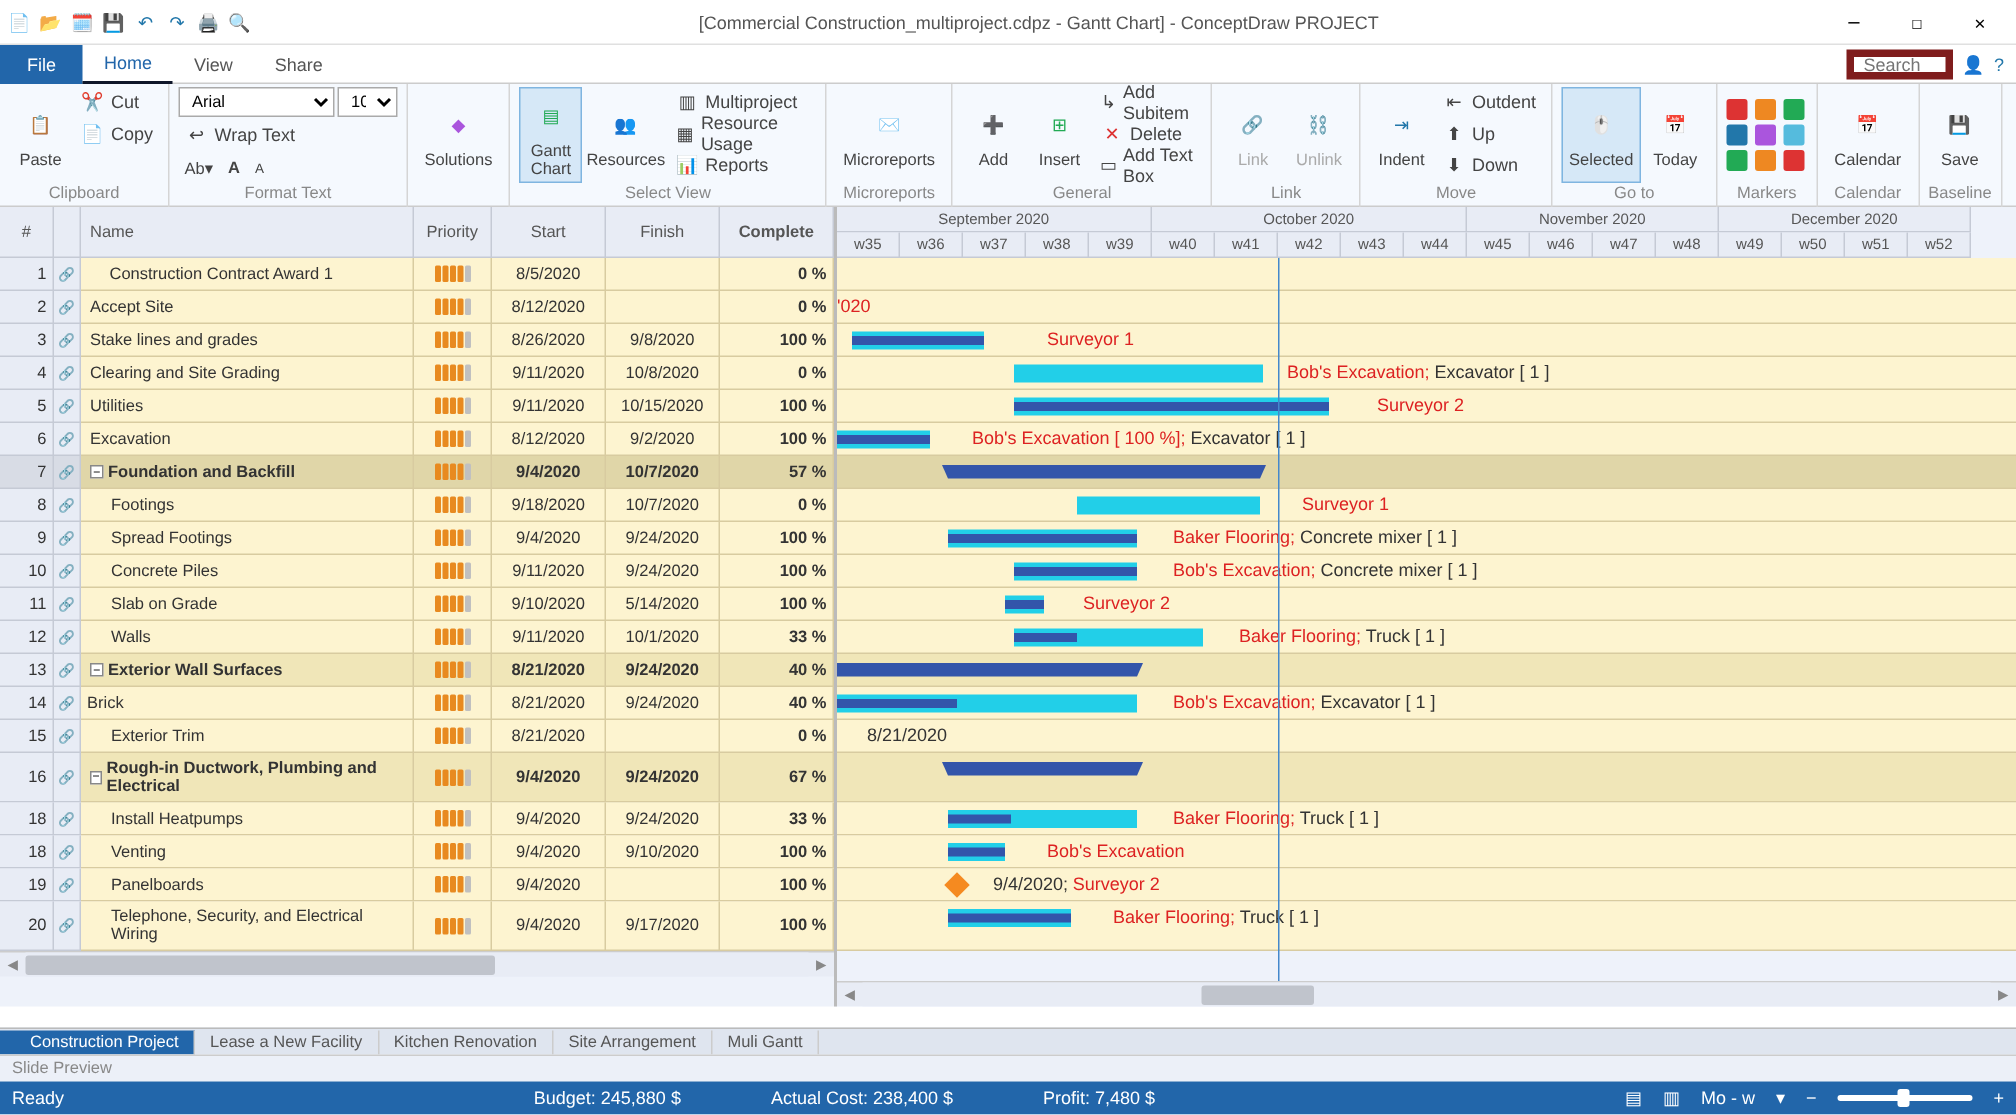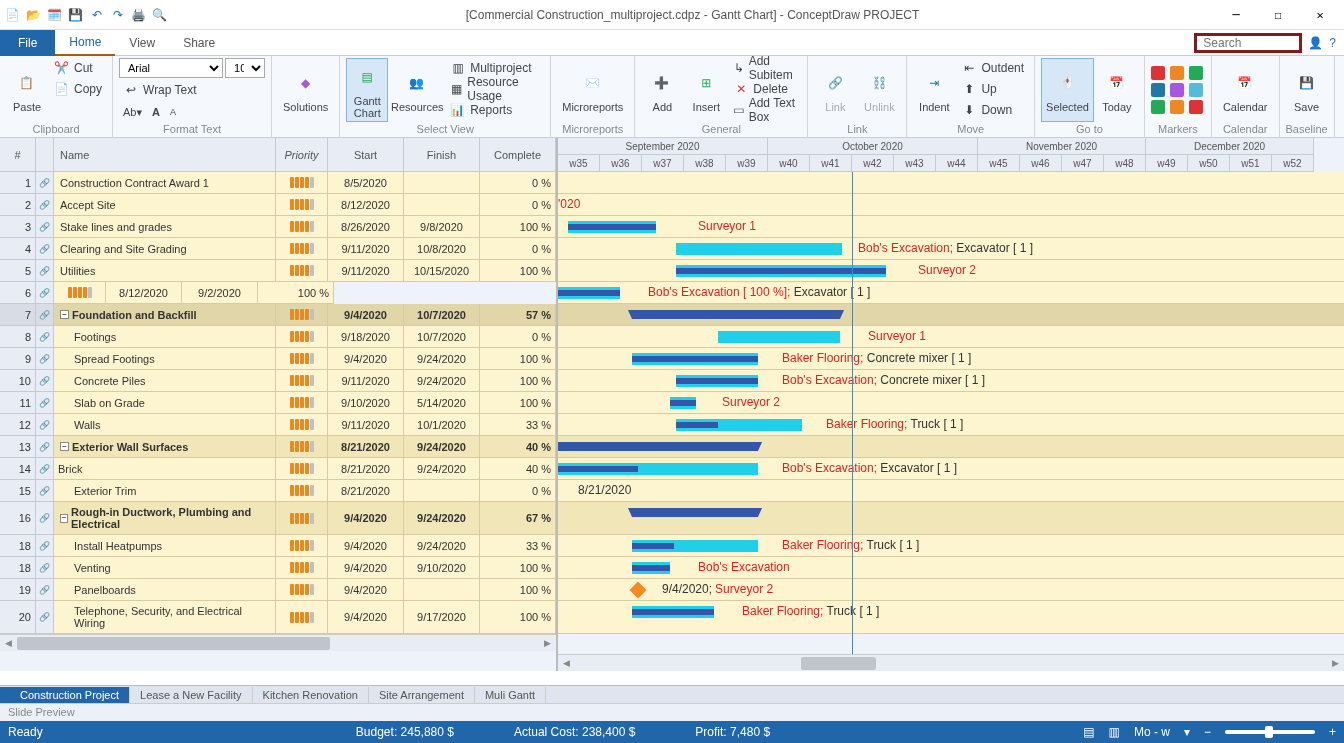--- a/index.html
+++ b/index.html
@@ -6,23 +6,23 @@
 body{background:#fff;overflow:hidden;width:1344px;height:743px;position:relative;}
 .titlebar{height:30px;background:#fff;display:flex;align-items:center;padding:0 4px;border-bottom:1px solid #e0e0e0;}
 .qat{display:flex;gap:3px;}
 .qat-item{width:18px;height:18px;display:flex;align-items:center;justify-content:center;cursor:pointer;}
 .titlebar-title{flex:1;text-align:center;color:#555;font-size:12px;}
 .win-controls{display:flex;gap:2px;}
 .win-btn{width:40px;height:28px;display:flex;align-items:center;justify-content:center;cursor:pointer;font-family:monospace;}
 .menubar{height:26px;background:#fff;display:flex;align-items:center;border-bottom:1px solid #ccc;}
 .file-tab{background:#2266aa;color:#fff;padding:5px 18px;height:26px;display:flex;align-items:center;cursor:pointer;}
 .menu-tab{padding:5px 14px;color:#555;cursor:pointer;height:26px;display:flex;align-items:center;}
-.menu-tab.active{color:#2266aa;border-bottom:2px solid #a16207;}
+.menu-tab.active{color:#2266aa;border-bottom:2px solid #0f172a;}
 .search-area{margin-left:auto;display:flex;align-items:center;gap:6px;padding-right:8px;}
-.search-box{border:3px solid #7f1d1d;padding:2px 6px;width:108px;height:20px;background:#fff;}
+.search-box{border:5px solid #7f1d1d;padding:2px 6px;width:71px;height:20px;background:#fff;}
 .ribbon{height:82px;background:#f5f9fe;display:flex;border-bottom:1px solid #ccc;}
 .rgroup{border-right:1px solid #d5d5d5;padding:2px 6px;display:flex;flex-direction:column;justify-content:space-between;height:82px;}
 .rgroup-label{text-align:center;color:#888;font-size:11px;padding:1px 0;}
 .rgroup-content{display:flex;gap:2px;flex:1;align-items:flex-start;}
 .rbig{display:flex;flex-direction:column;align-items:center;justify-content:center;padding:2px 4px;cursor:pointer;border:1px solid transparent;min-width:42px;height:64px;}
 .rbig.active{background:#d6e8f7;border:1px solid #7fb5e0;}
 .rbig-icon{width:32px;height:32px;display:flex;align-items:center;justify-content:center;}
 .rbig-label{font-size:11px;text-align:center;line-height:1.1;color:#444;margin-top:2px;}
 .rsmall-col{display:flex;flex-direction:column;gap:1px;}
 .rsmall{display:flex;align-items:center;gap:4px;padding:1px 4px;cursor:pointer;font-size:11px;color:#444;height:20px;}
@@ -33,24 +33,24 @@
 .marker-dot{width:14px;height:14px;border-radius:2px;}
 
 .workspace{position:absolute;top:138px;left:0;right:0;bottom:72px;display:flex;background:#eef2fa;}
 .grid-pane{width:558px;display:flex;flex-direction:column;border-right:2px solid #bbb;}
 .chart-pane{flex:1;display:flex;flex-direction:column;overflow:hidden;}
 .grid-header{display:flex;height:34px;background:#e8ecf5;}
 .gh{border-right:1px solid #c5cad5;border-bottom:1px solid #c5cad5;display:flex;align-items:center;justify-content:center;color:#555;font-size:11px;}
 .col-num{width:36px;}
 .col-ind{width:18px;}
 .col-name{width:222px;justify-content:flex-start;padding-left:6px;}
-.col-pri{width:52px;font-style:italic;}
+.col-pri{width:52px;}
 .col-start{width:76px;}
 .col-fin{width:76px;}
-.col-comp{width:76px;}
+.col-comp{width:76px;font-weight:bold;}
 .grid-body{overflow:auto;}
 .grow{display:flex;height:22px;align-items:stretch;}
 .gcell{border-right:1px solid #d8cba0;border-bottom:1px solid #d8cba0;background:#fdf4d0;display:flex;align-items:center;padding:0 4px;color:#333;font-size:11px;}
 .gcell.num{justify-content:flex-end;background:#e8ecf5;border-color:#c5cad5;}
 .gcell.ind{background:#e8ecf5;border-color:#c5cad5;padding:0;justify-content:center;}
 .gcell.name{justify-content:flex-start;}
 .gcell.pri{justify-content:center;}
 .gcell.dt{justify-content:center;}
 .gcell.comp{justify-content:flex-end;}
 .grow.summary .gcell{font-weight:bold;background:#f0e6b8;}
@@ -359,21 +359,21 @@
       <div class="gh col-start">Start</div>
       <div class="gh col-fin">Finish</div>
       <div class="gh col-comp">Complete</div>
     </div>
     <div class="grid-body" id="grid-body">
         <div class="grow">
           <div class="gcell num col-num">1</div>
           <div class="gcell ind col-ind">
             <span class="link-icon">🔗</span>
           </div>
-          <div class="gcell name col-name" style="padding-left:6px">Construction Contract Award 1</div>
+          <div class="gcell name col-name" style="padding-left:19px">Construction Contract Award 1</div>
           <div class="gcell pri col-pri">
             <div class="pri-bars">
               <div class="pri-bar" style="background:#e88a20"></div>
               <div class="pri-bar" style="background:#e88a20"></div>
               <div class="pri-bar" style="background:#e88a20"></div>
               <div class="pri-bar" style="background:#e88a20"></div>
               <div class="pri-bar" style="background:#c0c0c0"></div>
             </div>
           </div>
           <div class="gcell dt col-start">8/5/2020</div>
@@ -454,20 +454,21 @@
           </div>
           <div class="gcell dt col-start">9/11/2020</div>
           <div class="gcell dt col-fin">10/15/2020</div>
           <div class="gcell comp col-comp">100 %</div>
         </div>
         <div class="grow">
           <div class="gcell num col-num">6</div>
           <div class="gcell ind col-ind">
             <span class="link-icon">🔗</span>
           </div>
+          <div class="gcell name col-name" style="padding-left:6px">Excavation</div>
           <div class="gcell pri col-pri">
             <div class="pri-bars">
               <div class="pri-bar" style="background:#e88a20"></div>
               <div class="pri-bar" style="background:#e88a20"></div>
               <div class="pri-bar" style="background:#e88a20"></div>
               <div class="pri-bar" style="background:#e88a20"></div>
               <div class="pri-bar" style="background:#c0c0c0"></div>
             </div>
           </div>
           <div class="gcell dt col-start">8/12/2020</div>

